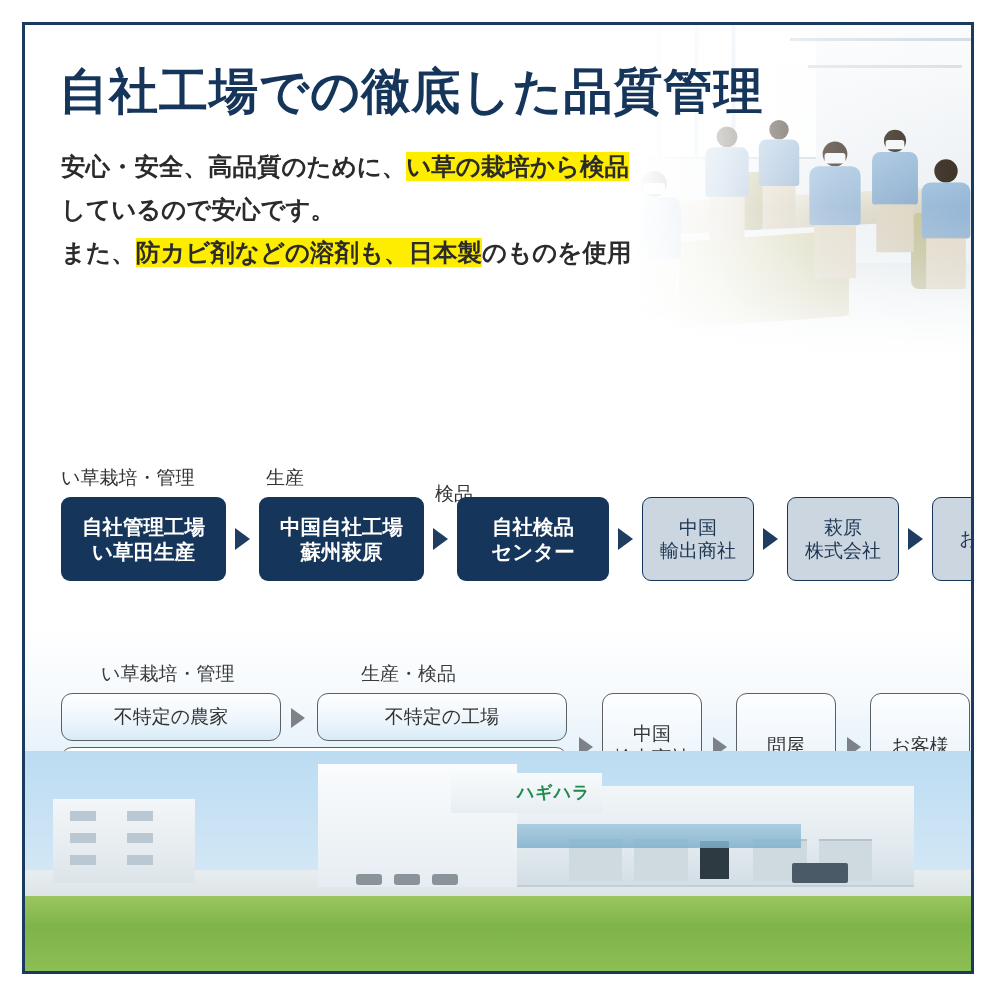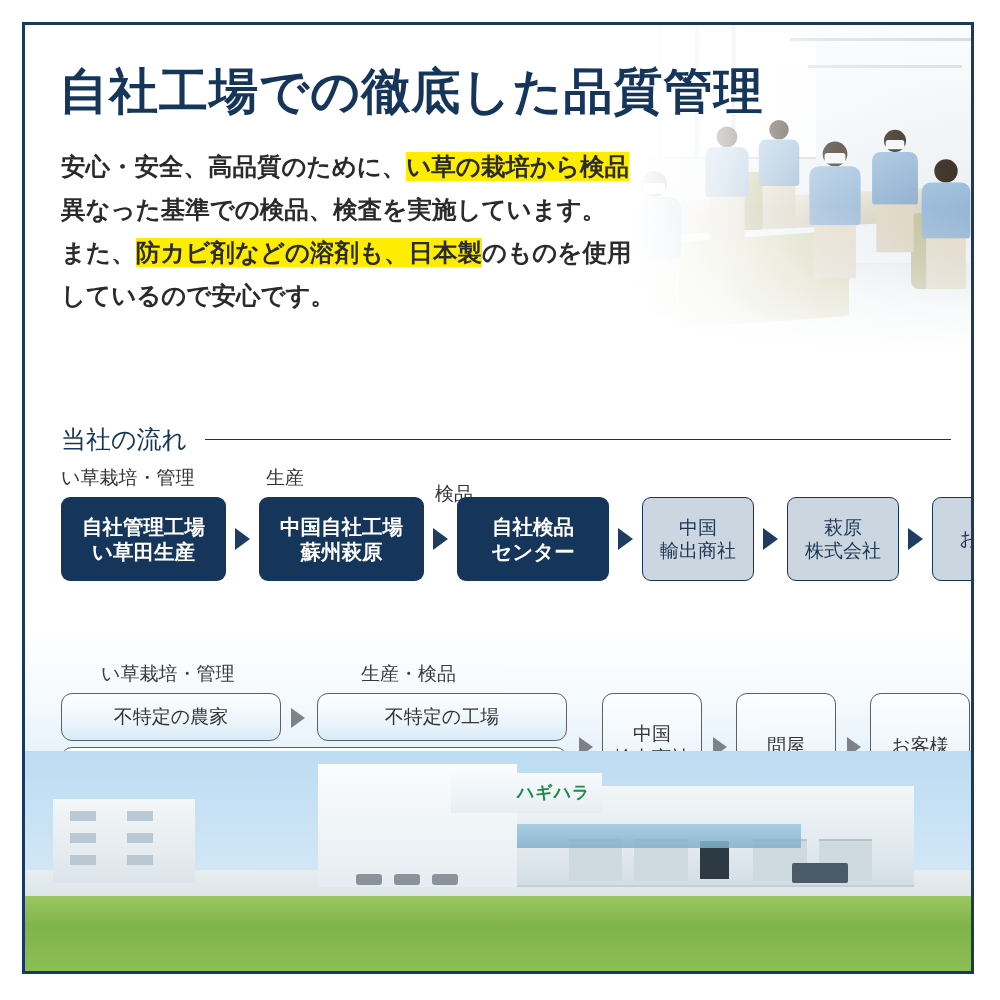--- a/index.html
+++ b/index.html
@@ -194,29 +194,24 @@
           </div>
     </div>
     <div class="fade"></div>
     <div class="fadev"></div>
   </div>
 
   <div class="headline">自社工場での徹底した品質管理</div>
 
   <div class="para">
     <div class="ln"><span>安心・安全、高品質のために、</span><span class="hl">い草の栽培から検品</span></div>
-    <div class="ln">異なった基準での検品、検査を実施しています。</div>
+    <div class="ln">しているので安心です。</div>
     <div class="ln"><span>また、</span><span class="hl">防カビ剤などの溶剤も、日本製</span><span>のものを使用</span></div>
-    <div class="ln">しているので安心です。</div>
-  </div>
-
-  <div class="sec-head sec-ours" style="left:36px;top:398px;">
-    <div class="t">当社の流れ</div>
-    <div class="rule"></div>
-  </div>
+  </div>
+
 
   <div class="flow1">
     <div class="cap" style="left:0px;">い草栽培・管理</div>
     <div class="cap" style="left:205px;">生産</div>
     <div class="cap" style="left:374px;margin-top:16px;">検品</div>
 
     <div class="fbox dark" style="left:0px;width:165px;height:84px;">
       <div><span>自社管理工場</span><br><span>い草田生産</span></div>
     </div>
     <div class="tri" style="left:174px;top:63px;"></div>

